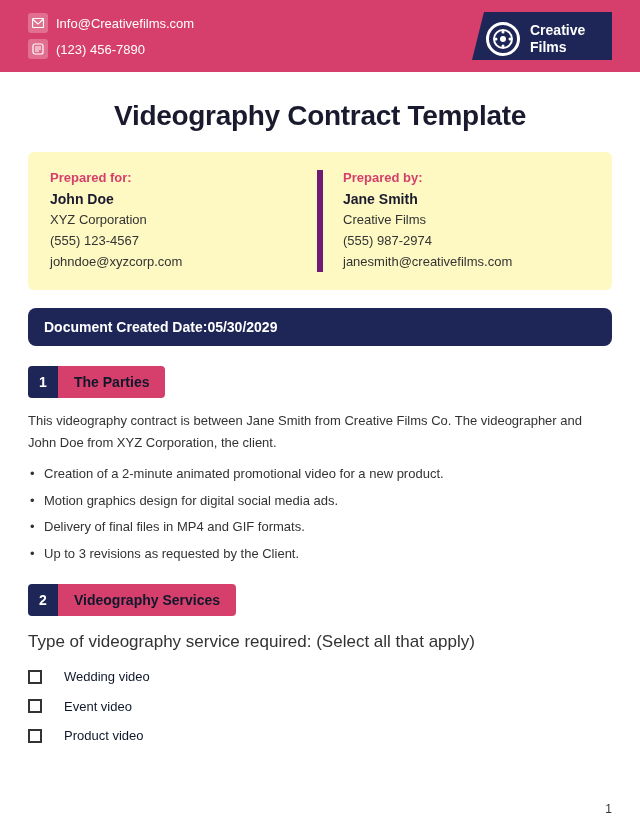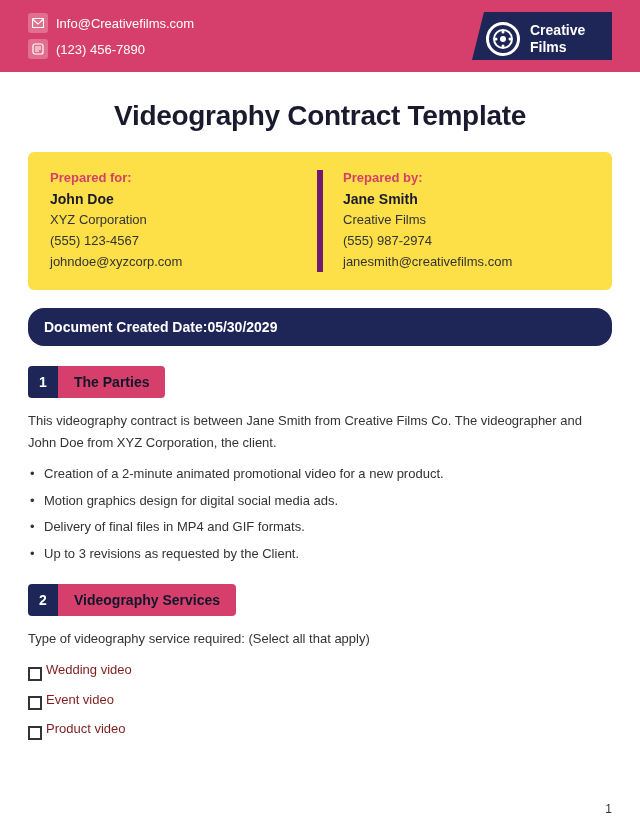--- a/index.html
+++ b/index.html
@@ -87,21 +87,21 @@
     .main-title {
       font-size: 28px;
       font-weight: 900;
       color: #1a1a2e;
       letter-spacing: -0.3px;
     }
 
     
     .prepared-section {
       margin: 0 28px 18px;
-      background: #fde047;
+      background: #fef9c3;
       border-radius: 6px;
       display: flex;
       padding: 18px 22px;
       gap: 20px;
     }
     .prepared-col {
       flex: 1;
     }
     .prepared-col + .prepared-col {
       border-left: 6px solid #701a75;
@@ -123,21 +123,21 @@
       font-size: 13px;
       color: #333;
       line-height: 1.6;
     }
 
     
     .date-bar {
       background: #1e2557;
       margin: 0 28px 20px;
       padding: 10px 16px;
-      border-radius: 16px;
+      border-radius: 8px;
     }
     .date-bar-text {
       color: #fff;
       font-size: 14px;
       font-weight: bold;
     }
 
     
     .section {
       margin: 0 28px 20px;
@@ -194,35 +194,35 @@
     }
     .bullet-list li::before {
       content: "•";
       position: absolute;
       left: 2px;
       color: #333;
     }
 
     
     .checkbox-intro {
-      font-size: 13px;
+      font-size: 17px;
       color: #333;
       margin-bottom: 10px;
     }
     .checkbox-list {
       list-style: none;
       padding: 0;
       margin: 0;
     }
     .checkbox-list li {
       display: flex;
-      align-items: flex-end;
-      gap: 4px;
-      font-size: 13px;
-      color: #7f1d1d;
+      align-items: center;
+      gap: 22px;
+      font-size: 13px;
+      color: #0f172a;
       margin-bottom: 8px;
     }
     .checkbox {
       width: 14px;
       height: 14px;
       border: 2px solid #333;
       background: #fff;
       flex-shrink: 0;
       display: flex;
       align-items: center;

